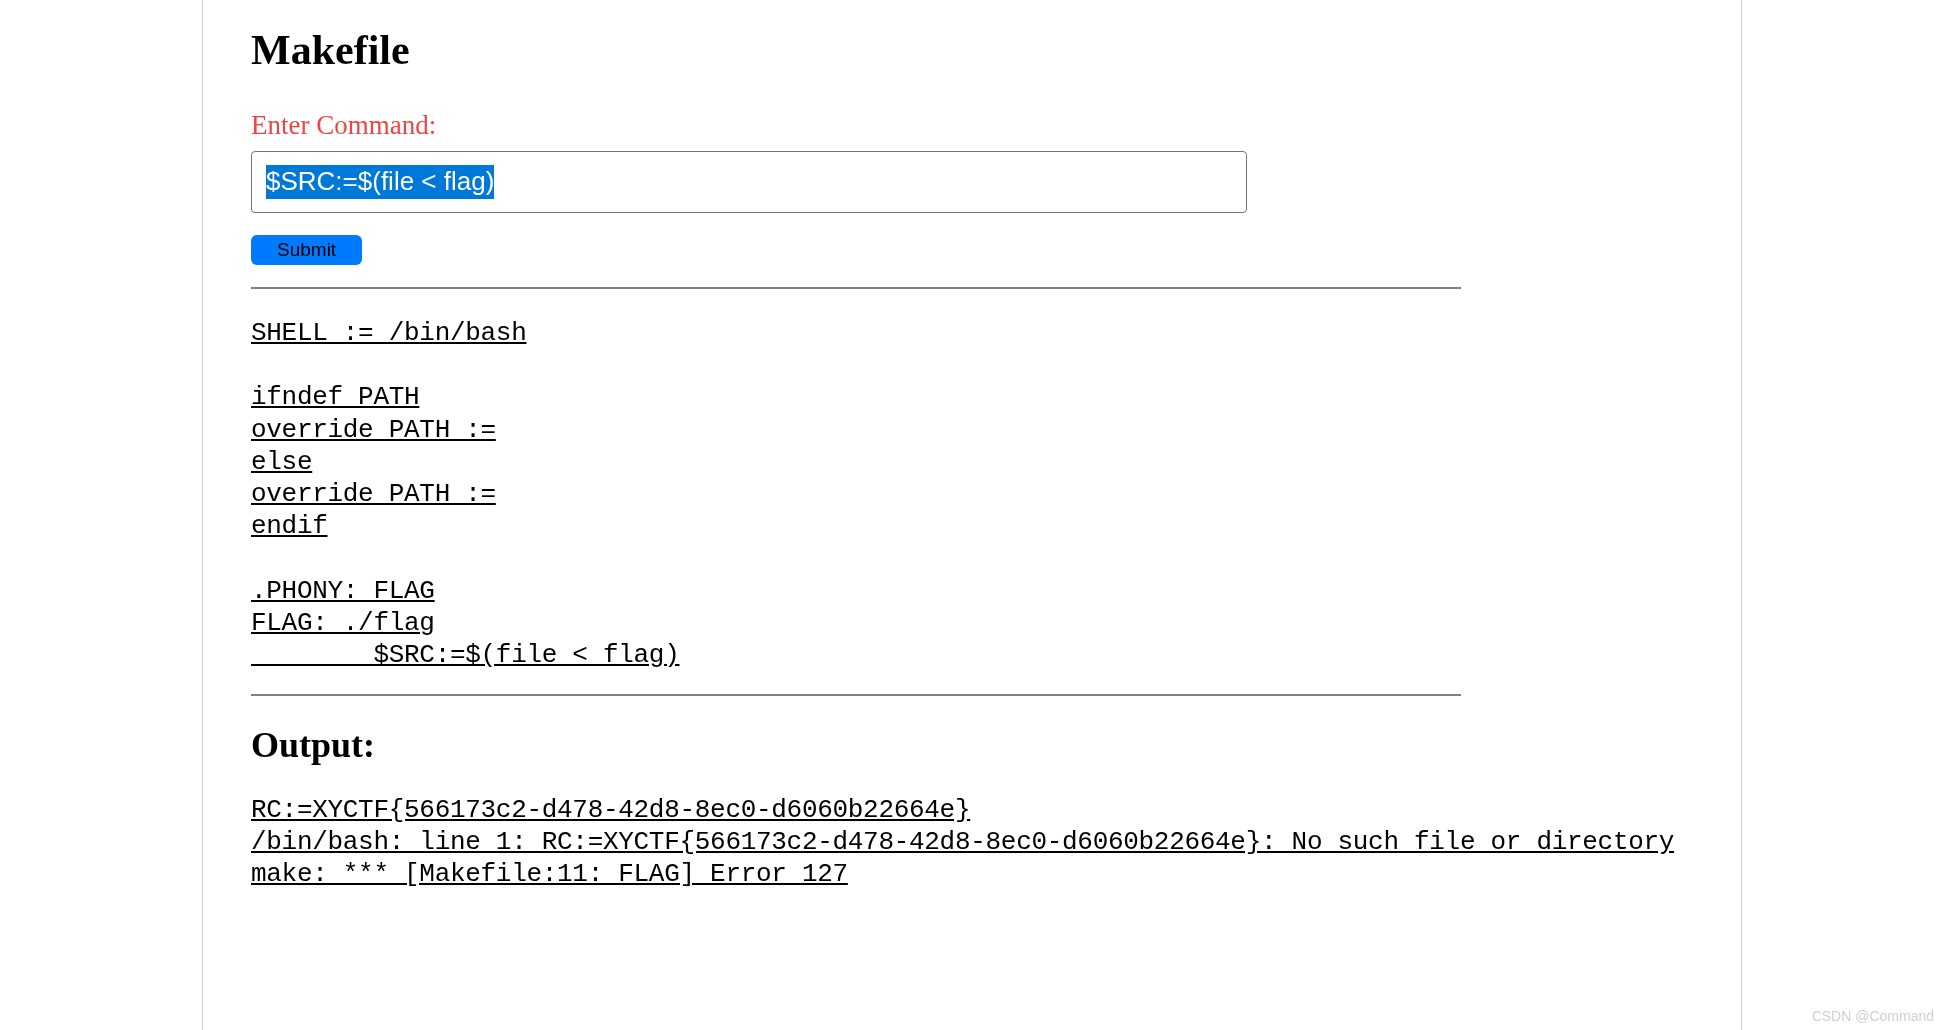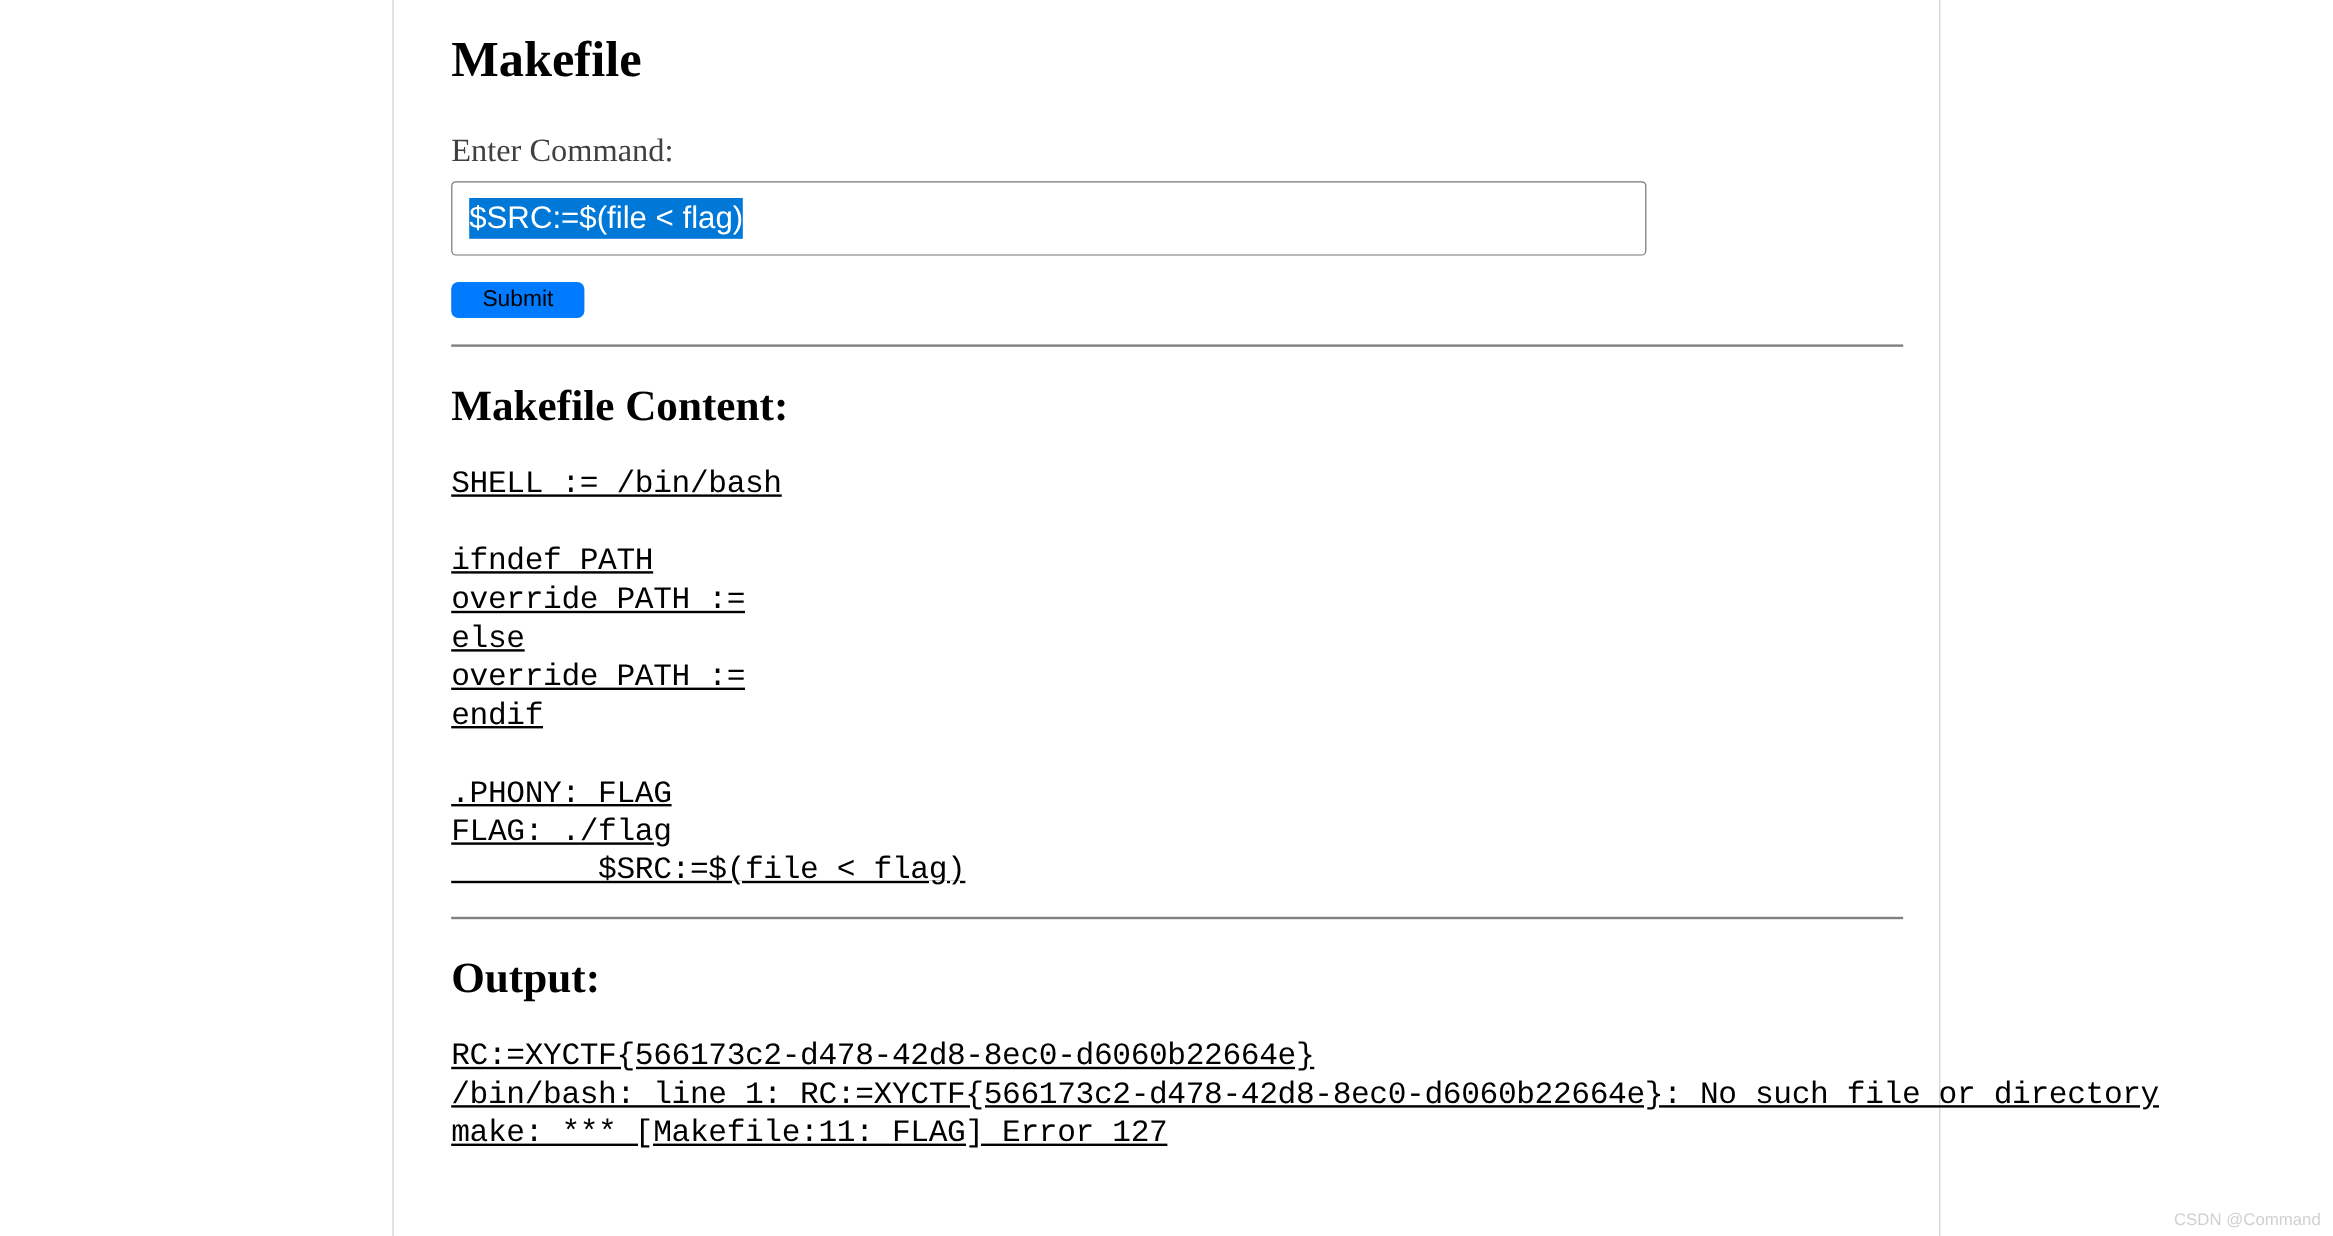--- a/index.html
+++ b/index.html
@@ -10,40 +10,40 @@
     
     body {
       font-family: Georgia, 'Times New Roman', serif;
       background: #ffffff;
       width: 1944px;
       height: 1030px;
       position: relative;
     }
     
     .container {
-      width: 1290px;
+      width: 1540px;
       margin: 0 auto;
       border-left: 1px solid #d0d0d0;
       border-right: 1px solid #d0d0d0;
       min-height: 100%;
       padding: 16px 48px 20px 48px;
       background: #ffffff;
     }
     
     .page-title {
       font-size: 42px;
       font-weight: bold;
       color: #000000;
       margin-bottom: 36px;
       margin-top: 10px;
     }
     
     .form-label {
       font-size: 27px;
-      color: #404040;
+      color: #ef4444;
       display: block;
       margin-bottom: 10px;
       font-family: Georgia, 'Times New Roman', serif;
     }
     
     .input-content {
       display: flex;
       align-items: center;
       width: 996px;
       height: 62px;
@@ -119,21 +119,20 @@
   <label class="form-label">Enter Command:</label>
   
   <div class="input-content">
     <span class="input-highlighted">$SRC:=$(file &lt; flag)</span>
   </div>
   
   <button class="submit-btn">Submit</button>
   
   <hr class="divider">
   
-  <h2 class="section-heading">Makefile Content:</h2>
   
   <pre class="code-block">SHELL := /bin/bash
 
 ifndef PATH
 override PATH :=
 else
 override PATH :=
 endif
 
 .PHONY: FLAG

